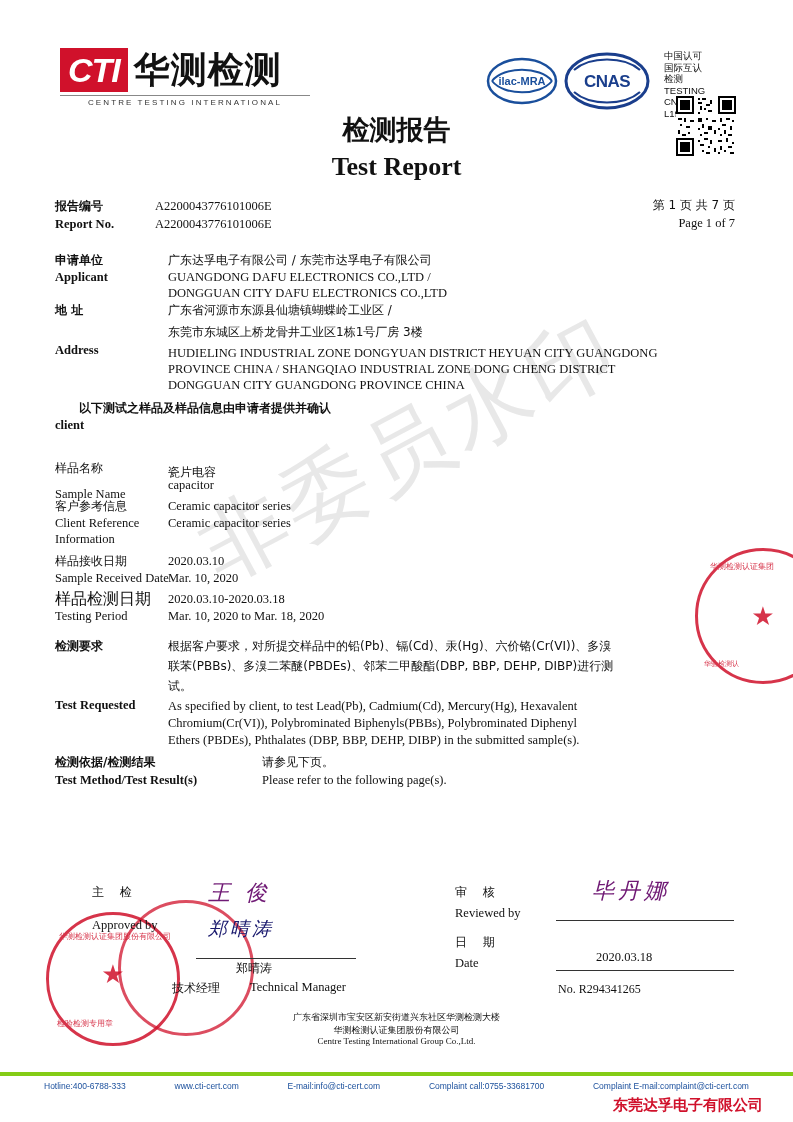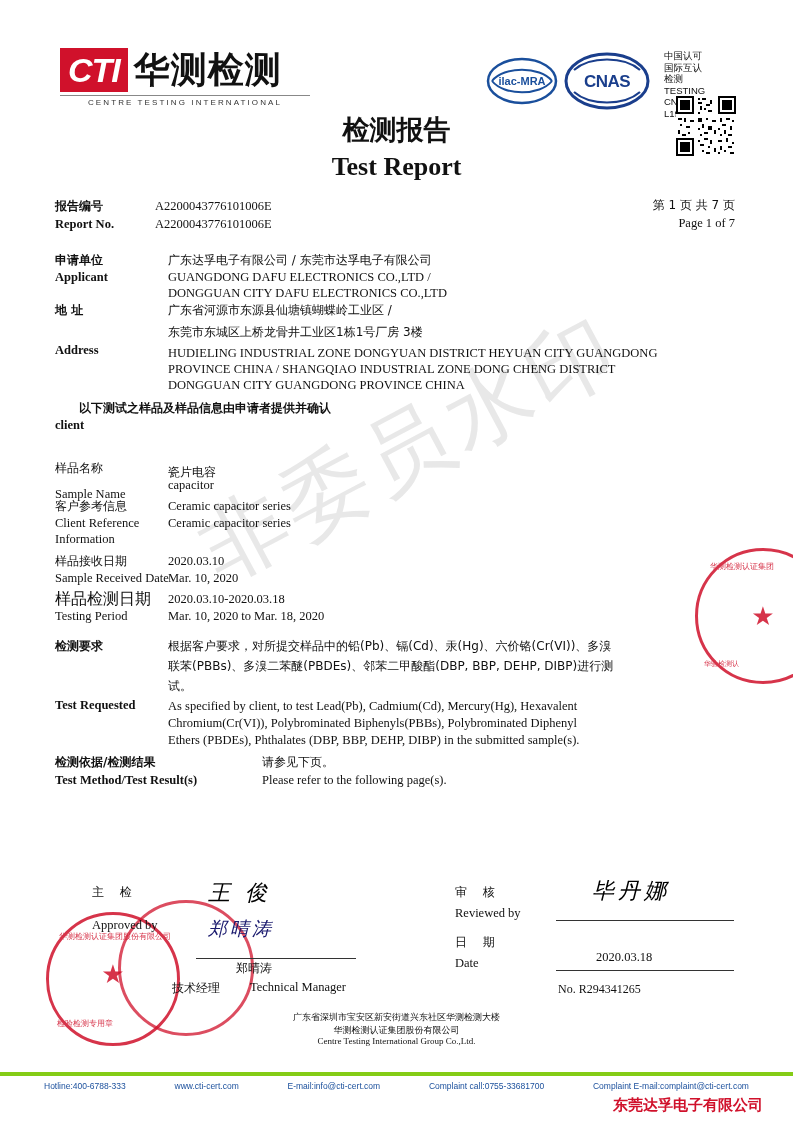--- a/index.html
+++ b/index.html
@@ -87,21 +87,21 @@
 
   .note-cn{font-family:"DejaVu Sans",sans-serif;font-size:12px;font-weight:bold;margin-left:24px;}
   .note-en{font-family:"Liberation Serif",serif;font-size:12.5px;font-weight:bold;line-height:16px;}
 
   
   .sig{position:absolute;top:884px;left:0;width:793px;height:150px;}
   .sig-label{font-family:"DejaVu Sans",sans-serif;font-size:12px;letter-spacing:6px;}
   .sig-label-en{font-family:"Liberation Serif",serif;font-size:12.5px;}
   .sigline{border-bottom:1px solid #333;}
   .hand{
-    font-family:"DejaVu Serif",serif;font-size:22px;color:#000000;
+    font-family:"DejaVu Serif",serif;font-size:22px;color:#701a75;
     font-style:italic;letter-spacing:4px;
   }
   .hand2{
     font-family:"DejaVu Serif",serif;font-size:19px;color:#1a1a6e;
     font-style:italic;letter-spacing:3px;
   }
 
   
   .foot-addr{
     position:absolute;left:0;width:793px;text-align:center;

